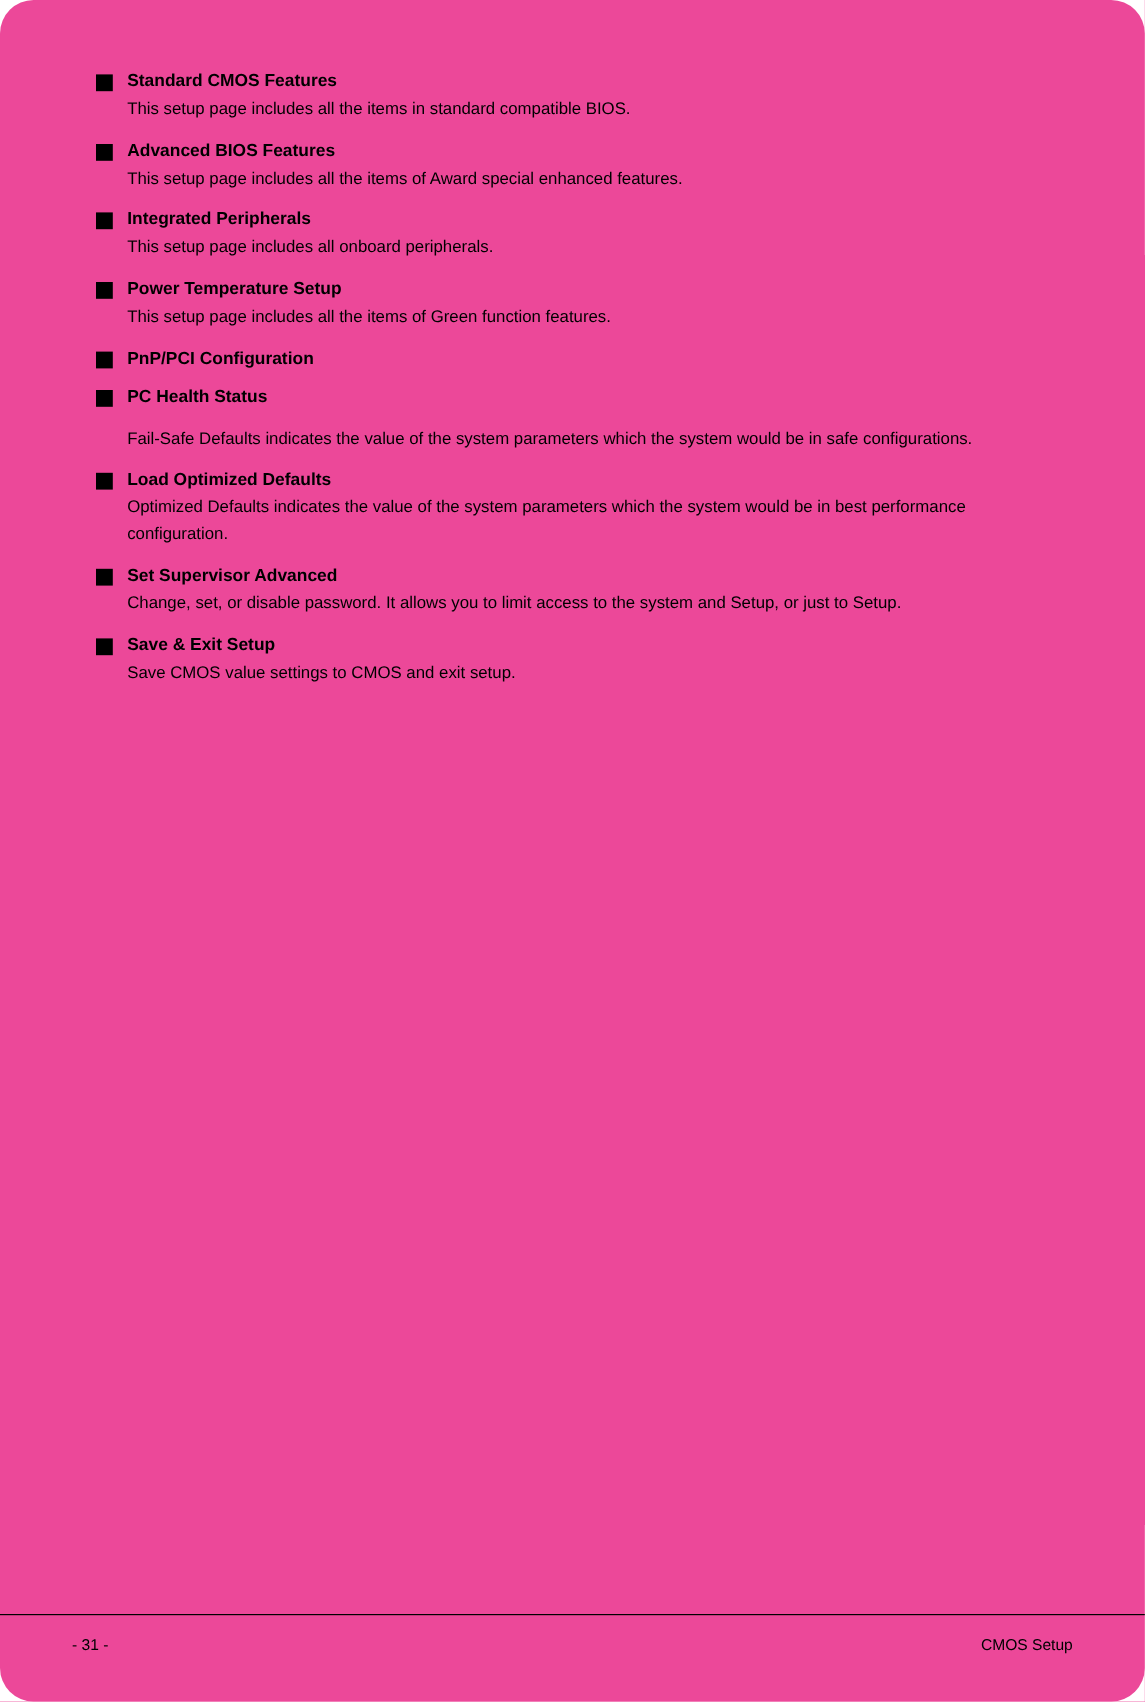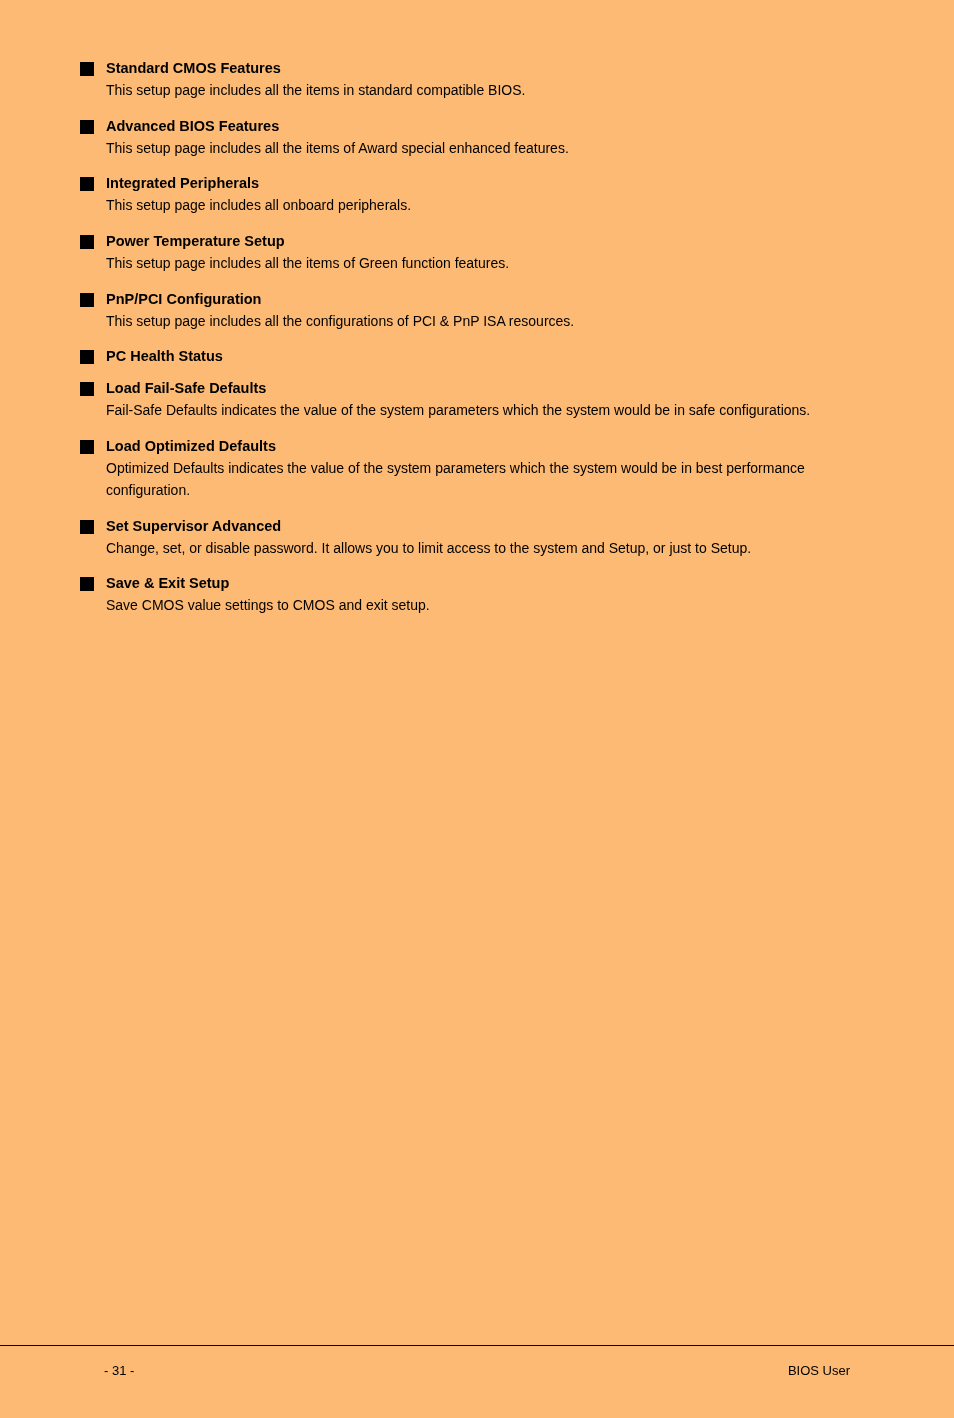--- a/index.html
+++ b/index.html
@@ -14,23 +14,24 @@
       font-size: 14px;
       color: #000000;
       width: 954px;
       min-height: 1418px;
       position: relative;
     }
 
     .page-container {
       width: 954px;
       min-height: 1418px;
-      background: #fdba74;
+      background: #ec4899;
       padding: 60px 80px 80px 80px;
       position: relative;
+      border-radius: 28px;
     }
 
     .content-area {
       max-width: 800px;
     }
 
     .section-item {
       margin-bottom: 16px;
     }
 
@@ -62,21 +63,21 @@
       color: #000000;
     }
 
     .footer {
       position: absolute;
       bottom: 40px;
       left: 0;
       right: 0;
       display: flex;
       align-items: flex-start;
-      padding: 0 104px;
+      padding: 0 60px;
     }
 
     .footer-line {
       width: 100%;
       height: 1px;
       background: #000000;
       position: absolute;
       top: -10px;
       left: 0;
       right: 0;
@@ -129,33 +130,28 @@
           <span class="bullet-square"></span>
           <span class="section-title">Power Temperature Setup</span>
         </div>
         <div class="section-desc">This setup page includes all the items of Green function features.</div>
       </div>
       <div class="section-item">
         <div class="section-header">
           <span class="bullet-square"></span>
           <span class="section-title">PnP/PCI Configuration</span>
         </div>
-        <div class="section-desc">This setup page includes all the configurations of PCI &amp; PnP ISA resources.</div>
       </div>
       <div class="section-item">
         <div class="section-header">
           <span class="bullet-square"></span>
           <span class="section-title">PC Health Status</span>
         </div>
       </div>
       <div class="section-item">
-        <div class="section-header">
-          <span class="bullet-square"></span>
-          <span class="section-title">Load Fail-Safe Defaults</span>
-        </div>
         <div class="section-desc">Fail-Safe Defaults indicates the value of the system parameters which the system would be in safe configurations.</div>
       </div>
       <div class="section-item">
         <div class="section-header">
           <span class="bullet-square"></span>
           <span class="section-title">Load Optimized Defaults</span>
         </div>
         <div class="section-desc">Optimized Defaults indicates the value of the system parameters which the system would be in best performance configuration.</div>
       </div>
       <div class="section-item">
@@ -171,16 +167,16 @@
           <span class="section-title">Save &amp; Exit Setup</span>
         </div>
         <div class="section-desc">Save CMOS value settings to CMOS and exit setup.</div>
       </div>
     </div>
 
   <div class="footer">
     <div class="footer-line"></div>
     <div class="footer-content">
       <span class="footer-page">- 31 -</span>
-      <span class="footer-title">BIOS User</span>
+      <span class="footer-title">CMOS Setup</span>
     </div>
   </div>
 </div>
 
 </body></html>

